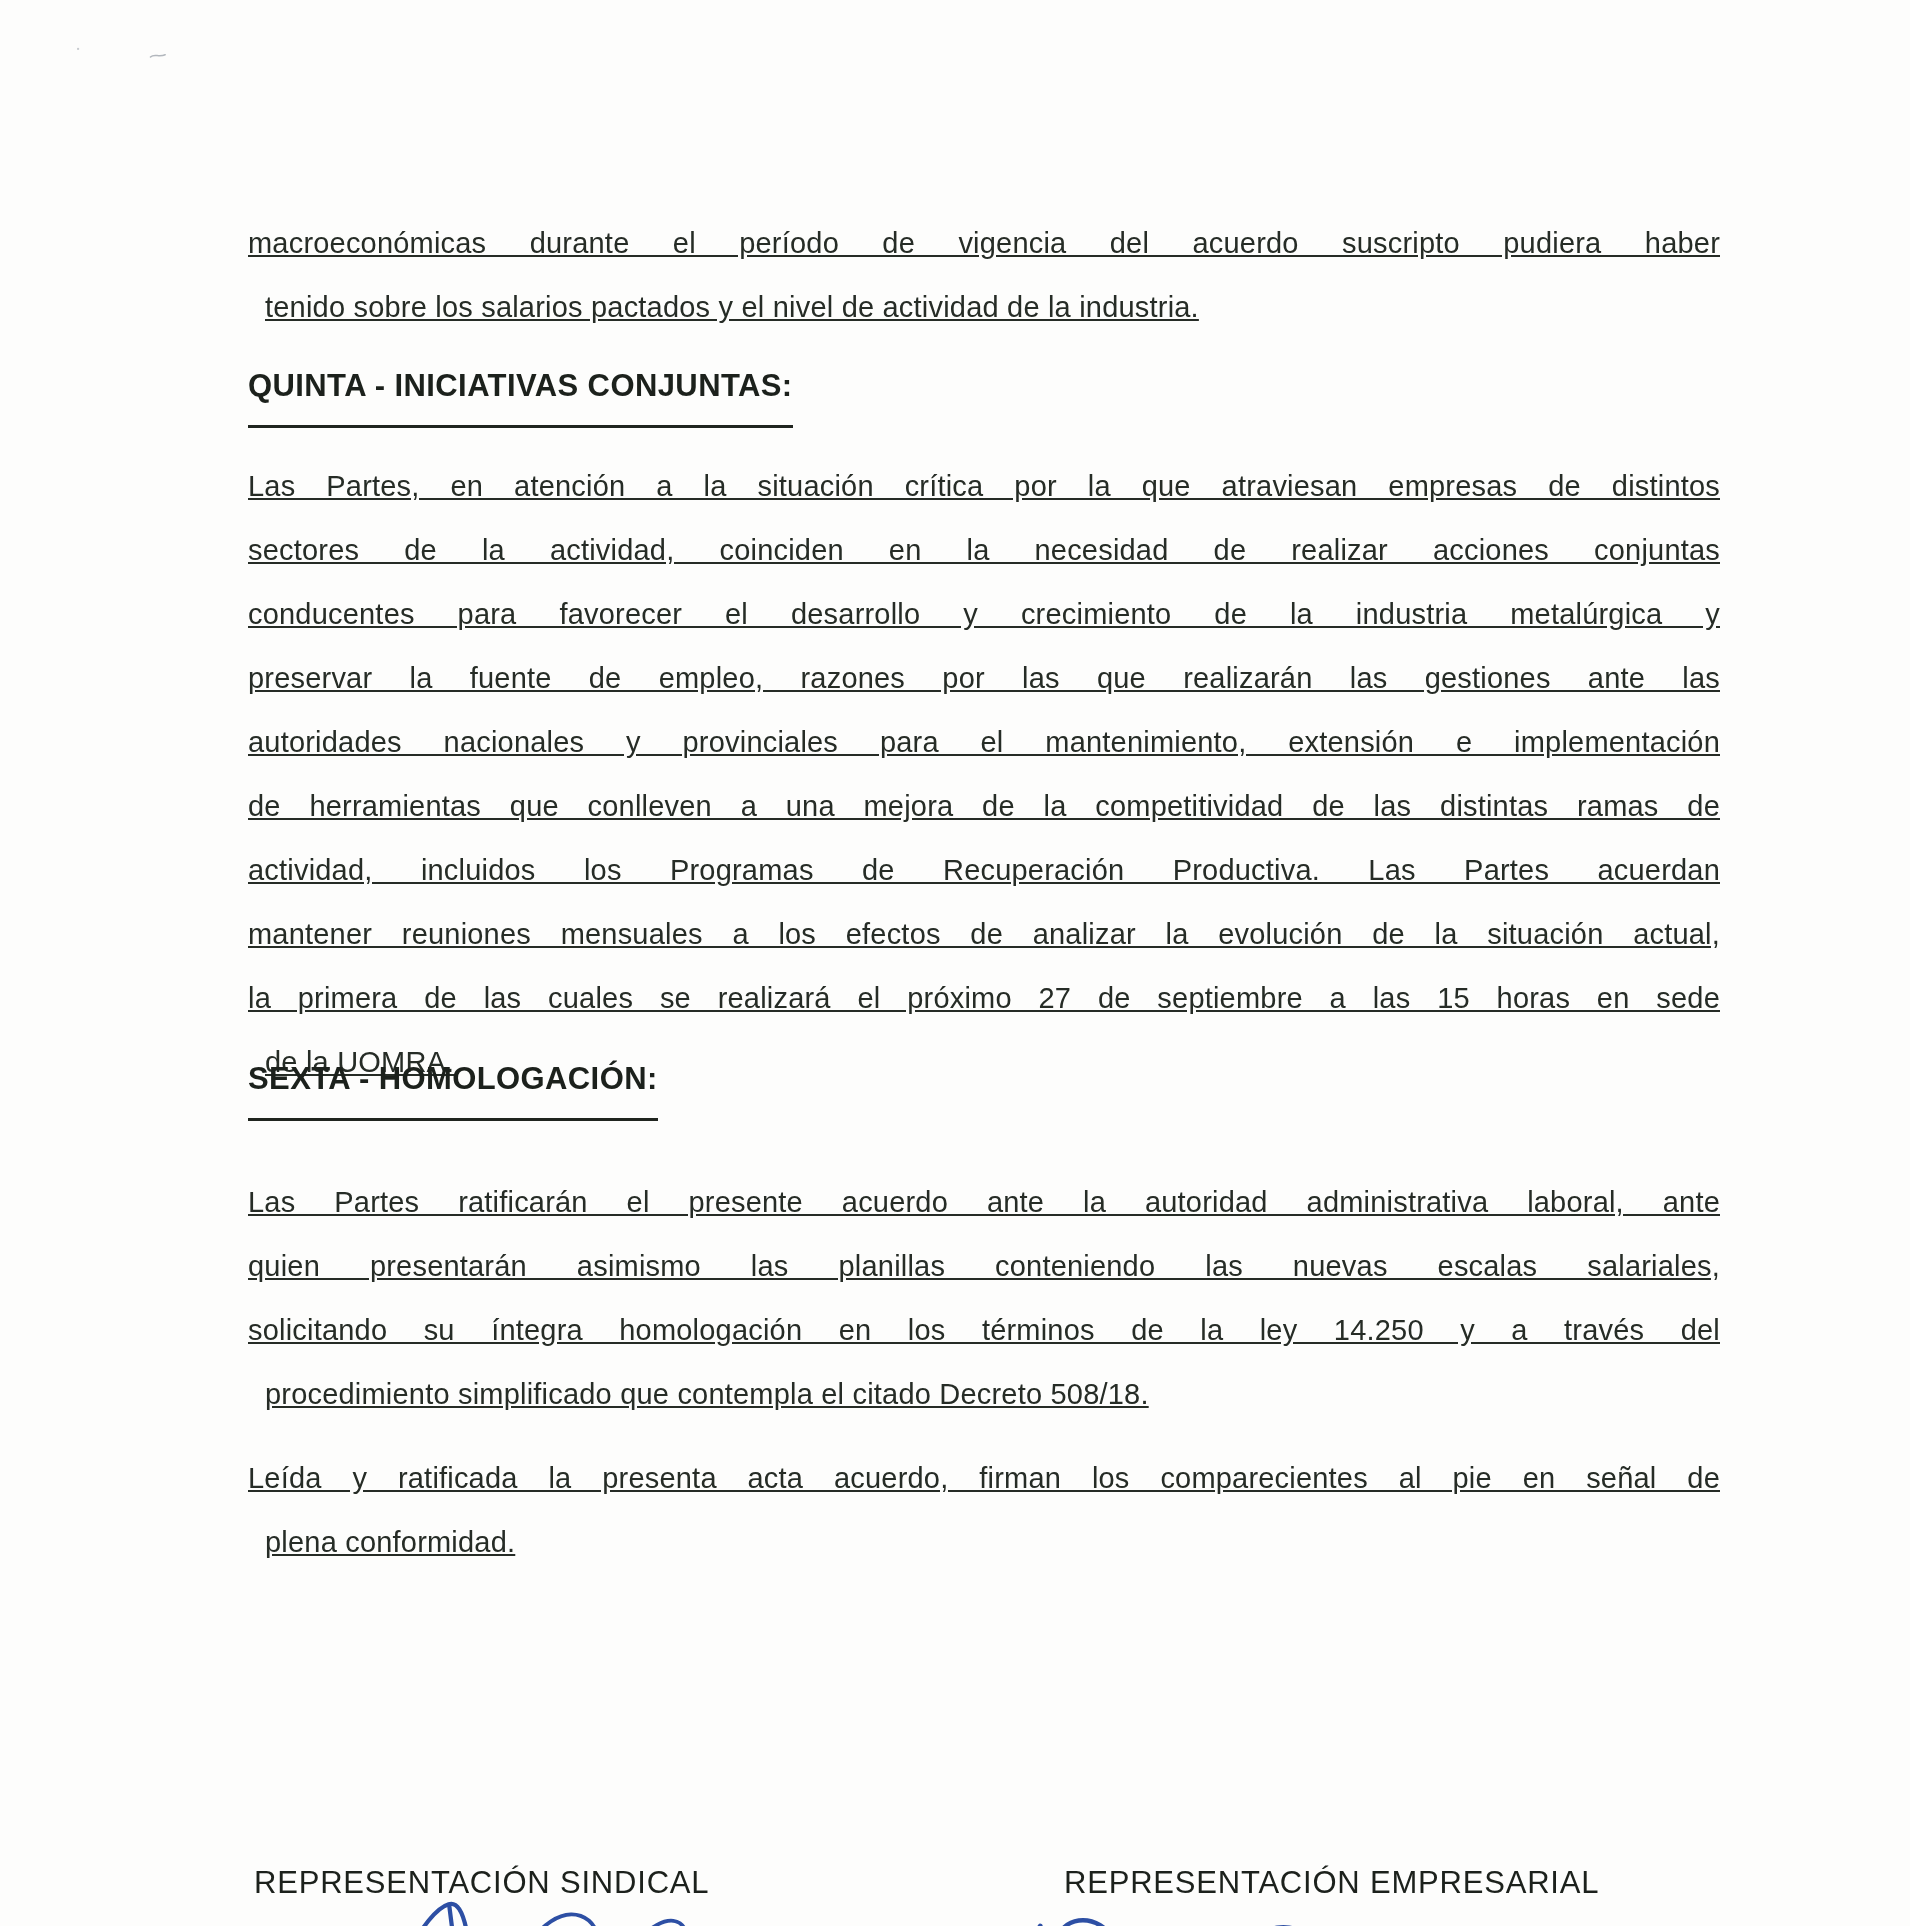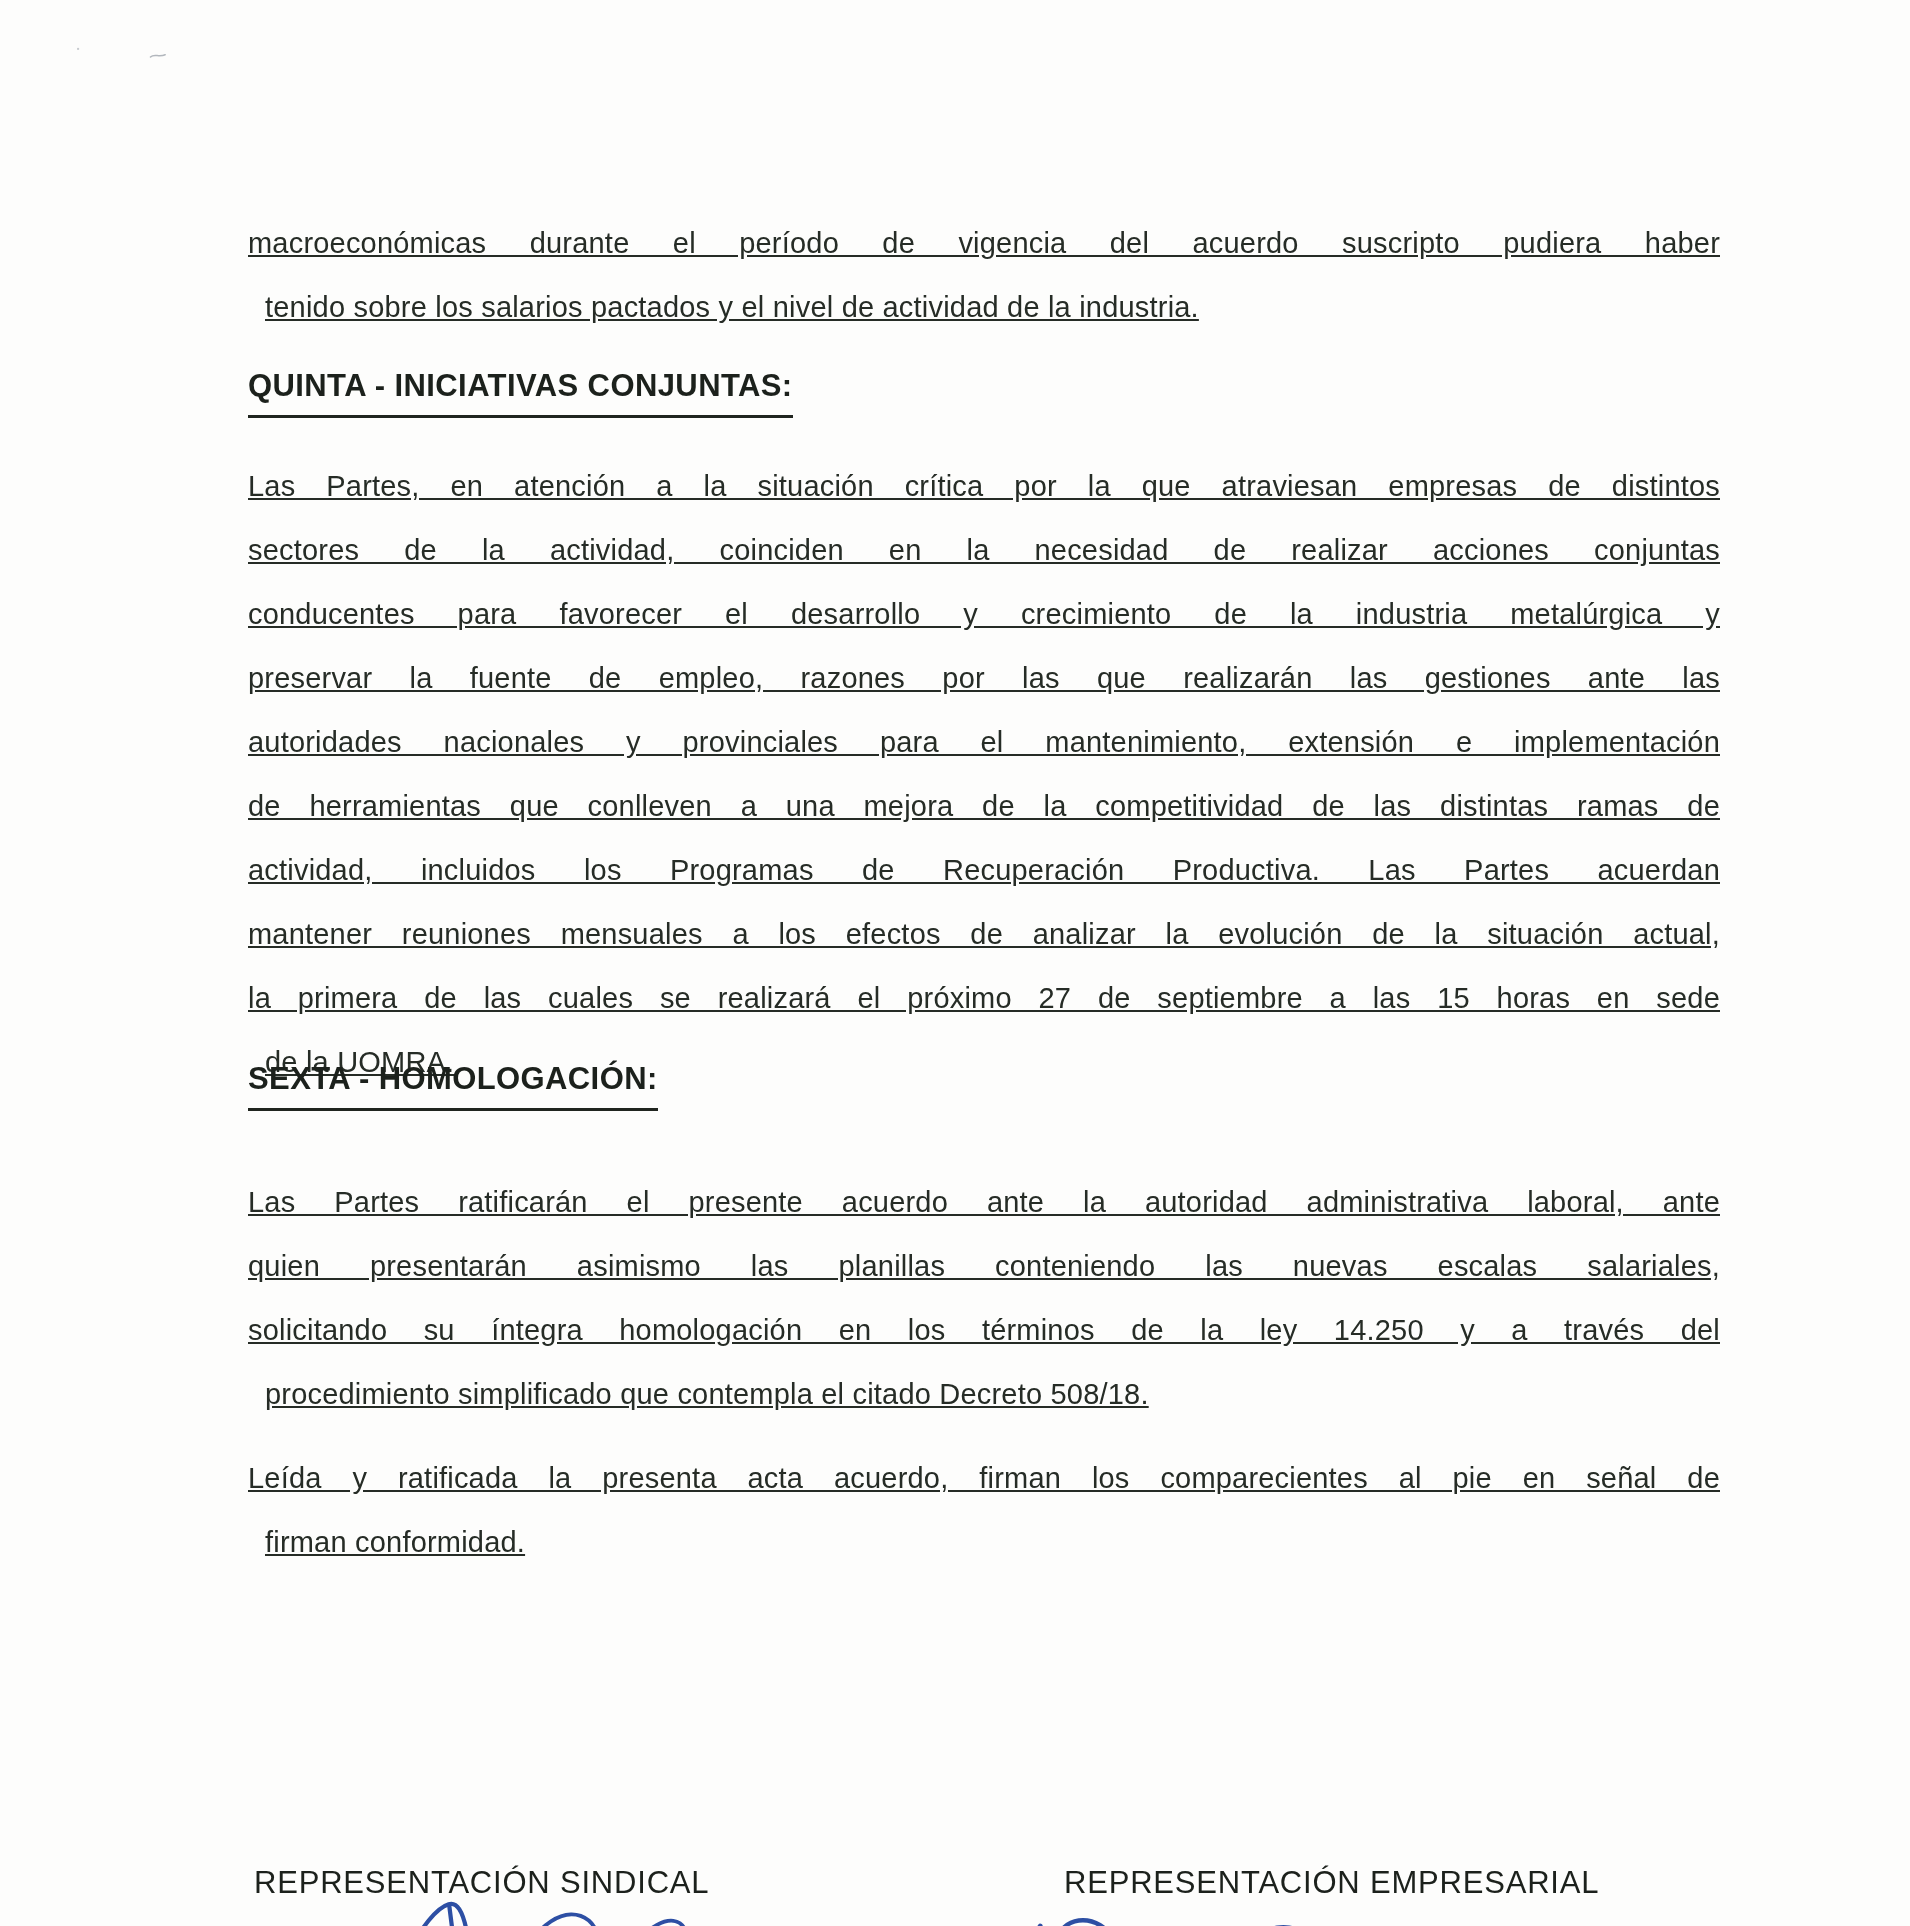--- a/index.html
+++ b/index.html
@@ -13,21 +13,21 @@
   }
   .text-col{position:absolute;left:248px;width:1472px;}
   .para{font-size:29px;line-height:64px;color:#262c26;letter-spacing:0.2px;text-decoration:underline;}
   .para .line{text-align:justify;text-align-last:justify;white-space:normal;}
   .para .line:last-child{text-align-last:auto;margin-left:17px;}
   .heading{
     position:absolute;left:248px;
     font-size:31px;font-weight:bold;color:#1c211c;letter-spacing:0.4px;
     line-height:64px;
   }
-  .heading .ul{display:inline-block;border-bottom:3.5px solid #20251f;padding-bottom:8px;line-height:42px;}
+  .heading .ul{display:inline-block;border-bottom:3.5px solid #20251f;padding-bottom:18px;line-height:42px;}
   .sig-label{
     position:absolute;top:1851px;
     font-size:31px;font-weight:normal;color:#1c211c;letter-spacing:0.8px;
     line-height:64px;white-space:nowrap;
   }
   #label-sindical{left:254px;}
   #label-empresarial{left:1064px;}
   svg.sig-layer{position:absolute;left:0;top:0;pointer-events:none;}
   svg.sig-layer path{fill:none;stroke-linecap:round;stroke-linejoin:round;}
 </style>
@@ -64,21 +64,21 @@
 
   <div class="text-col para" style="top:1170px">
       <div class="line">Las Partes ratificarán el presente acuerdo ante la autoridad administrativa laboral, ante</div>
       <div class="line">quien presentarán asimismo las planillas conteniendo las nuevas escalas salariales,</div>
       <div class="line">solicitando su íntegra homologación en los términos de la ley 14.250 y a través del</div>
       <div class="line">procedimiento simplificado que contempla el citado Decreto 508/18.</div>
     </div>
 
   <div class="text-col para" style="top:1446px">
       <div class="line">Leída y ratificada la presenta acta acuerdo, firman los comparecientes al pie en señal de</div>
-      <div class="line">firman conformidad.</div>
+      <div class="line">plena conformidad.</div>
     </div>
 
   <div class="sig-label" id="label-sindical">REPRESENTACIÓN SINDICAL</div>
   <div class="sig-label" id="label-empresarial">REPRESENTACIÓN EMPRESARIAL</div>
 
   <svg class="sig-layer" width="1911" height="2702" viewBox="0 0 4960 7015" aria-hidden="true">
 
     <g opacity="0.75">
       <path d="M390,148 C400,138 412,150 428,142" stroke="#9aa0a8" stroke-width="4"></path>
       <circle cx="202" cy="127" r="3" fill="#b6bac0"></circle>

